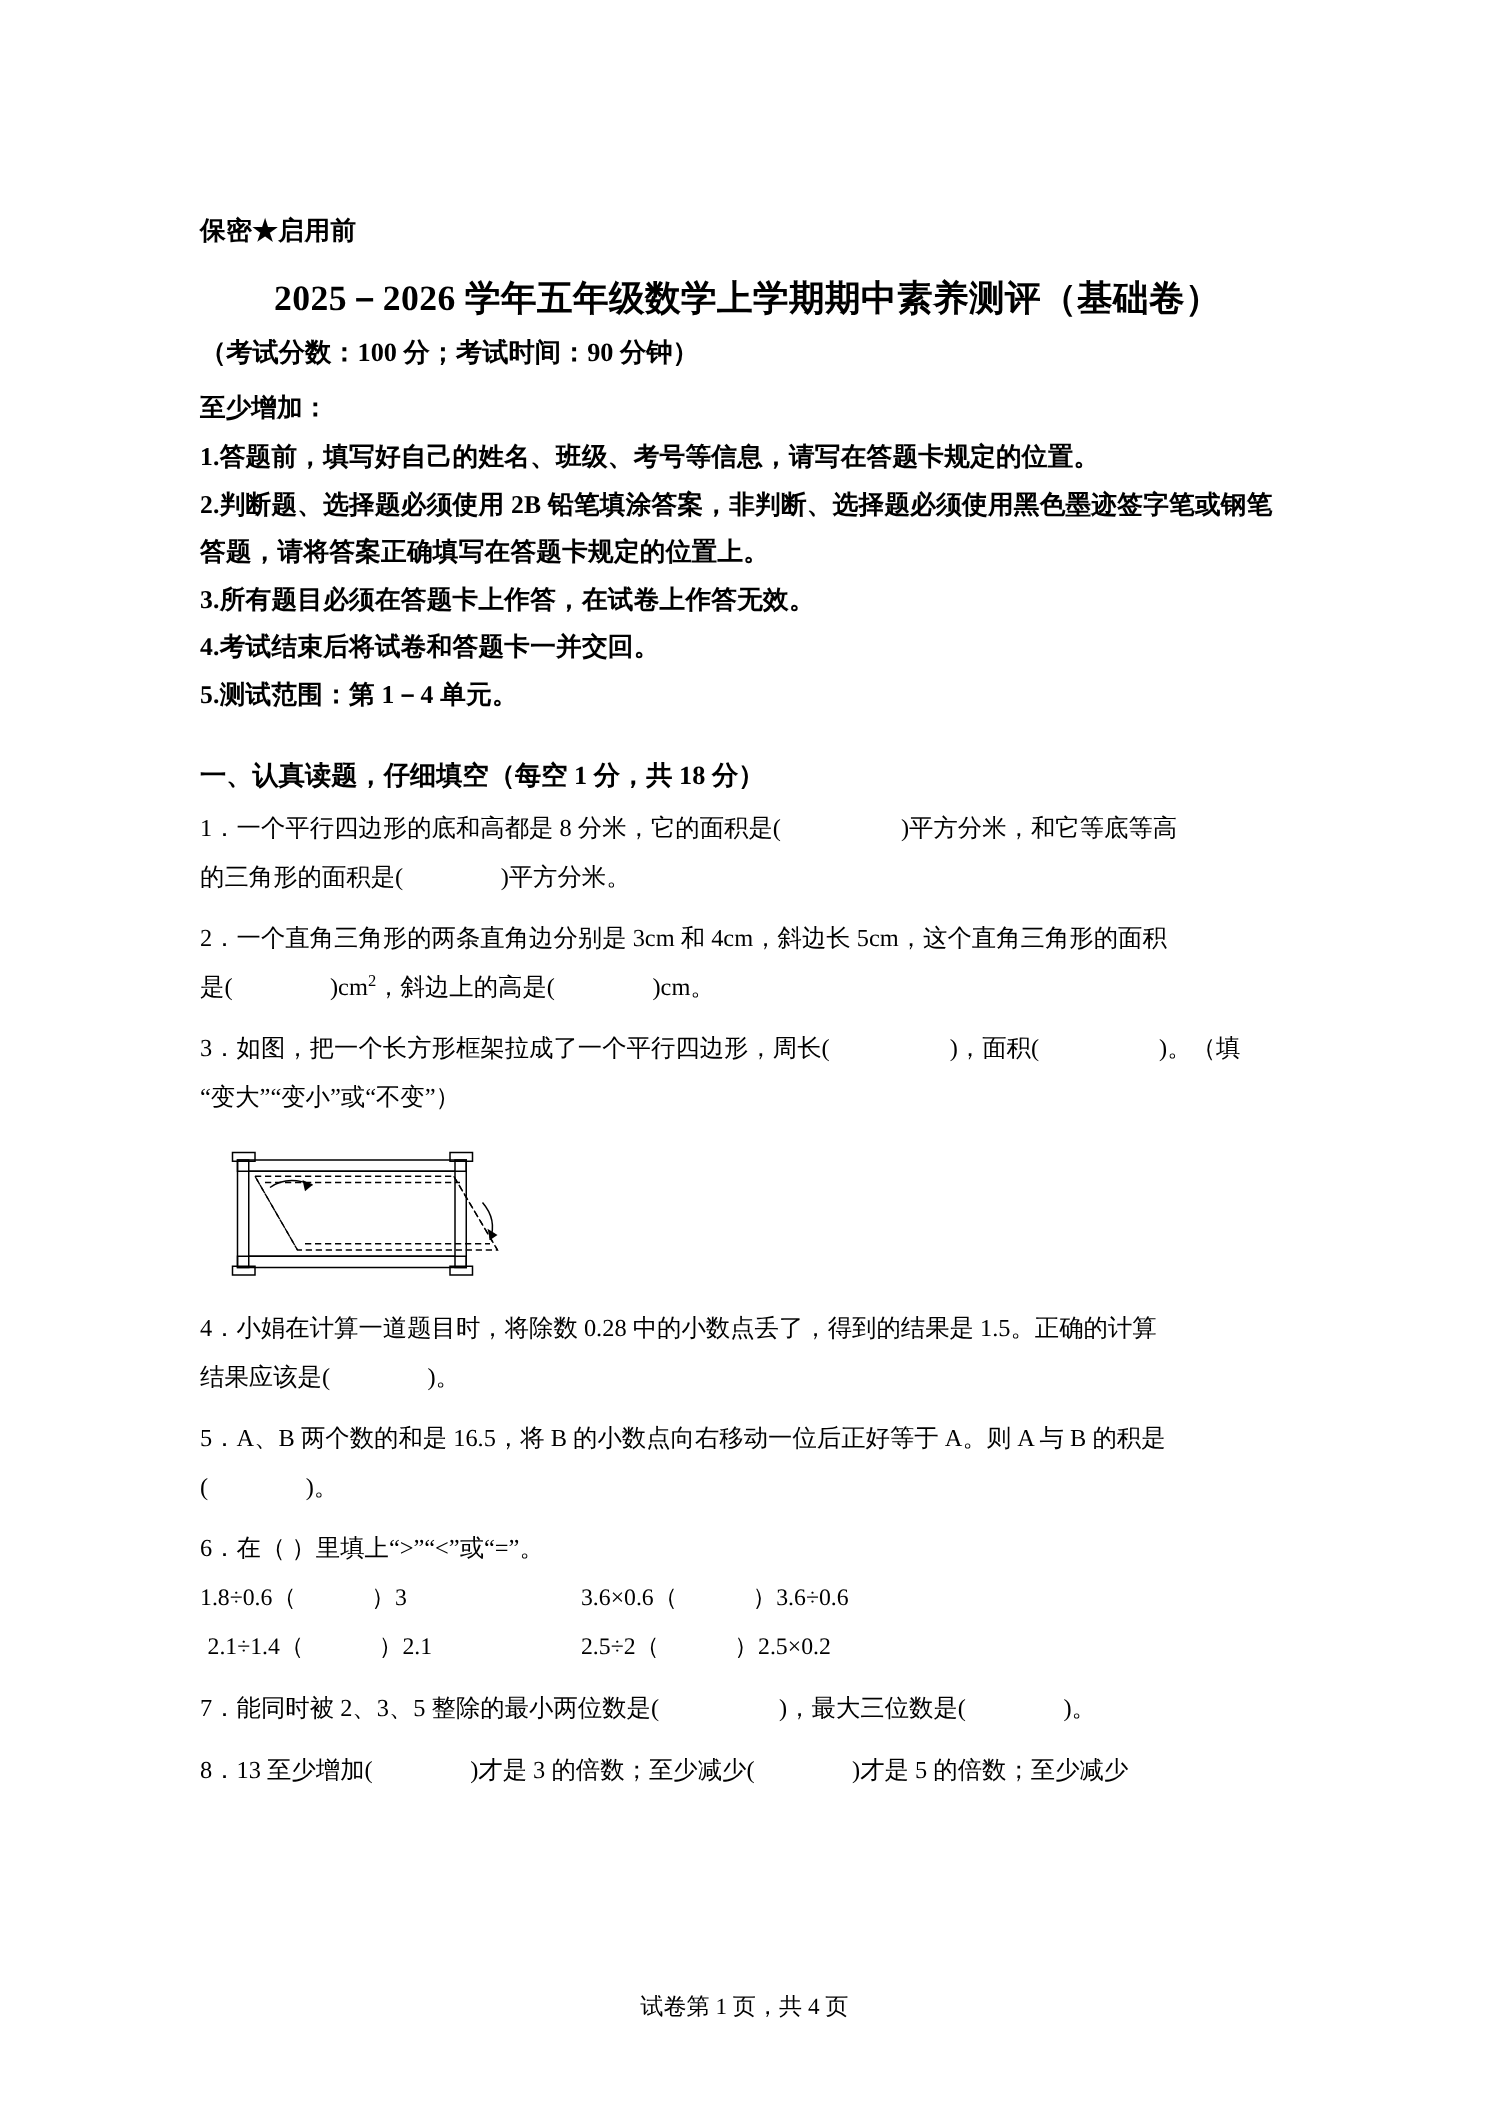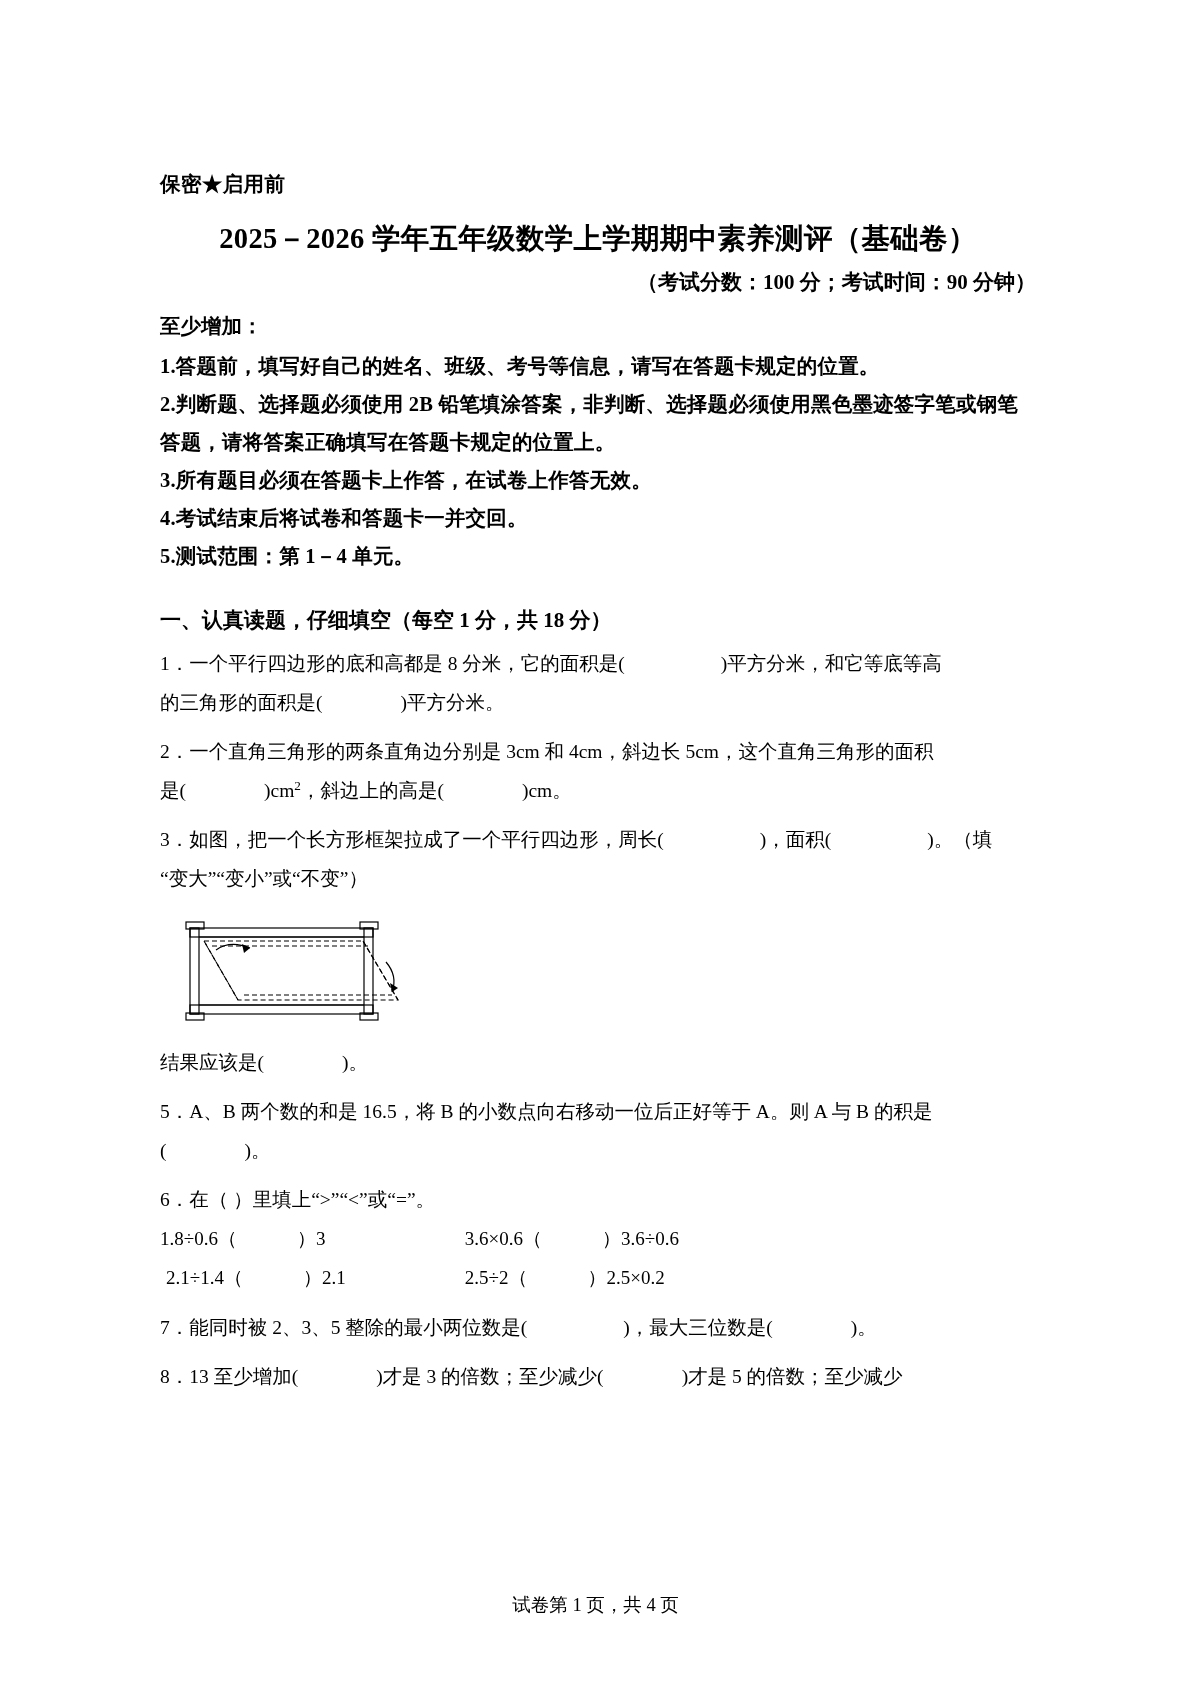--- a/index.html
+++ b/index.html
@@ -37,21 +37,21 @@
     font-size: 28.5px;
     font-weight: bold;
     text-align: center;
     letter-spacing: 0.3px;
     margin: 8px 0 10px 0;
     white-space: nowrap;
   }
   .doc-sub {
     font-size: 21px;
     font-weight: bold;
-    text-align: right;
+    text-align: left;
     margin-bottom: 16px;
   }
   .notice-title {
     font-size: 20.5px;
     font-weight: bold;
     margin: 6px 0 8px 0;
   }
   .notice-line {
     font-size: 20.5px;
     font-weight: bold;
@@ -184,20 +184,23 @@
 
         <g stroke="#000" stroke-width="1.2" fill="none">
           <path d="M48 36 q14 -10 34 -2"></path>
           <path d="M218 48 q12 14 6 30"></path>
         </g>
         <polygon points="82,34 74,30 76,39" fill="#000"></polygon>
         <polygon points="224,78 222,69 230,74" fill="#000"></polygon>
       </svg>
     </div>
 
+    <div class="q">
+      <span>4．小娟在计算一道题目时，将除数 0.28 中的小数点丢了，得到的结果是 1.5。正确的计算</span>
+    </div>
     <div class="q-ind">
       <span>结果应该是(</span><span class="blank-sm"></span><span>)。</span>
     </div>
 
     <div class="q">
       <span>5．A、B 两个数的和是 16.5，将 B 的小数点向右移动一位后正好等于 A。则 A 与 B 的积是</span>
     </div>
     <div class="q-ind">
       <span>(</span><span class="blank-sm"></span><span>)。</span>
     </div>

